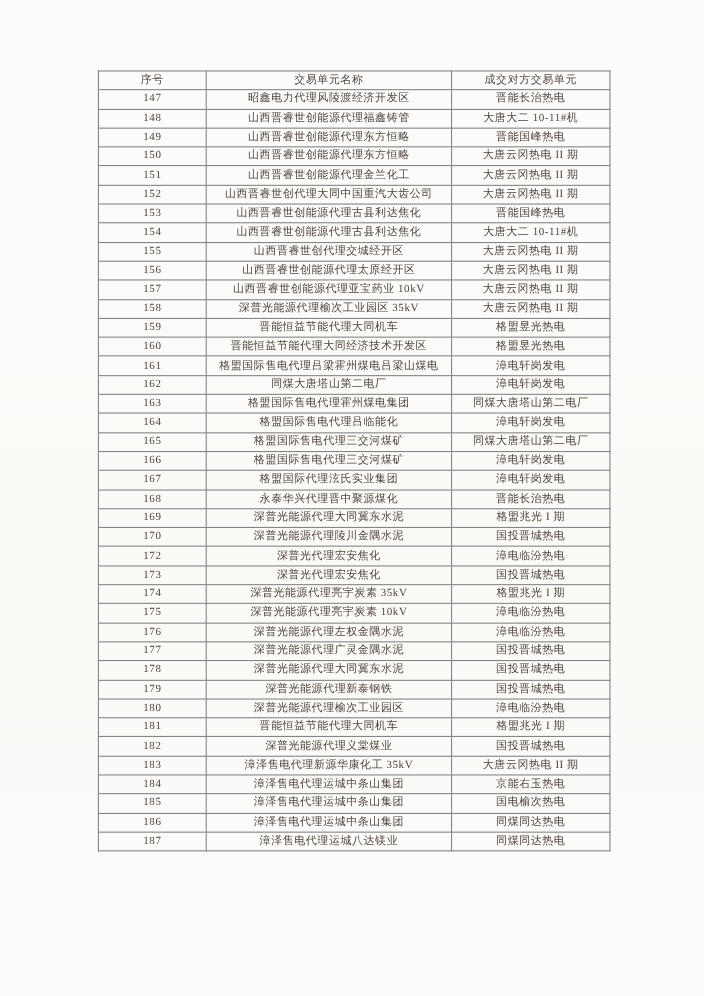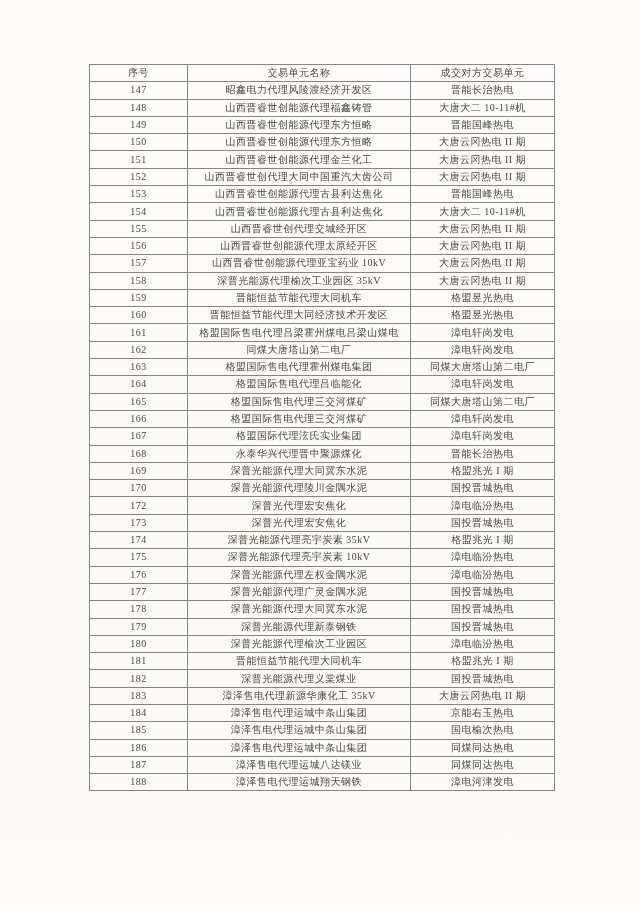--- a/index.html
+++ b/index.html
@@ -258,20 +258,15 @@
         <tr>
           <td>186</td>
           <td>漳泽售电代理运城中条山集团</td>
           <td>同煤同达热电</td>
         </tr>
         <tr>
           <td>187</td>
           <td>漳泽售电代理运城八达镁业</td>
           <td>同煤同达热电</td>
         </tr>
-        <tr>
-          <td>188</td>
-          <td>漳泽售电代理运城翔天钢铁</td>
-          <td>漳电河津发电</td>
-        </tr>
       </tbody>
   </table>
 </div>
 
 </body></html>

